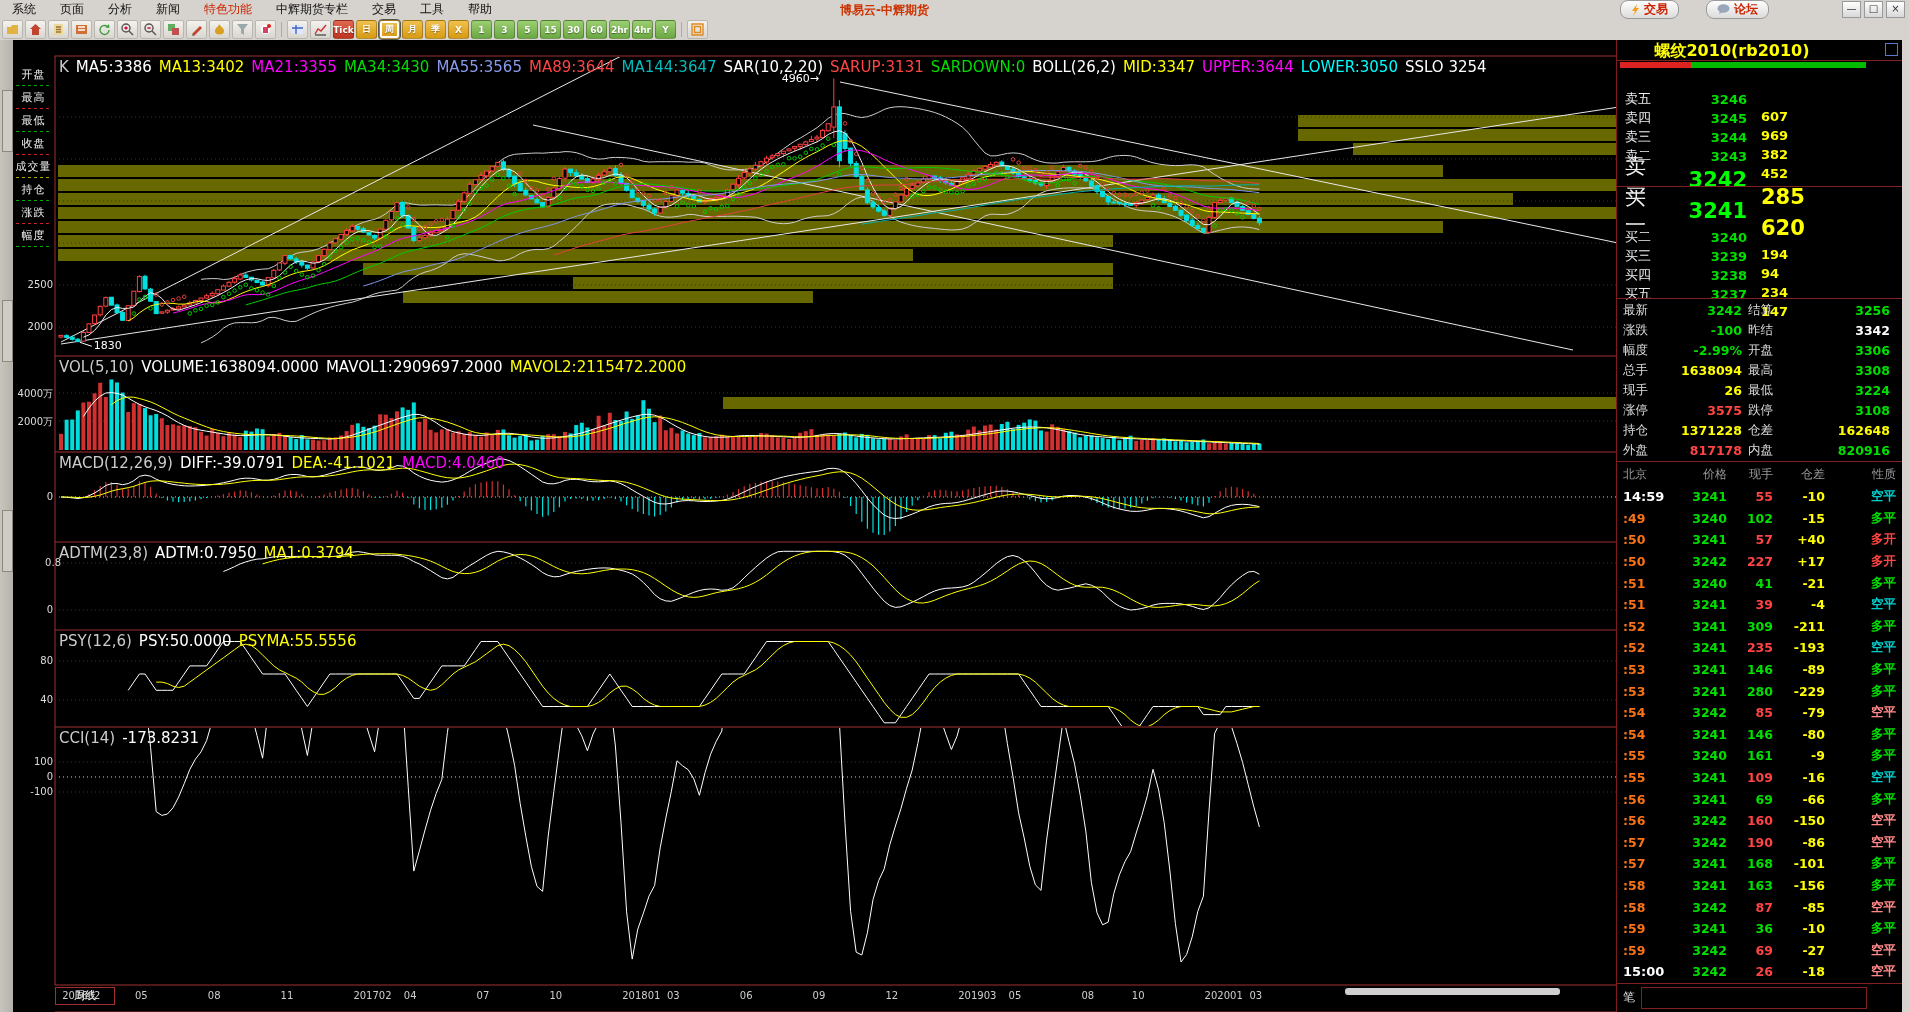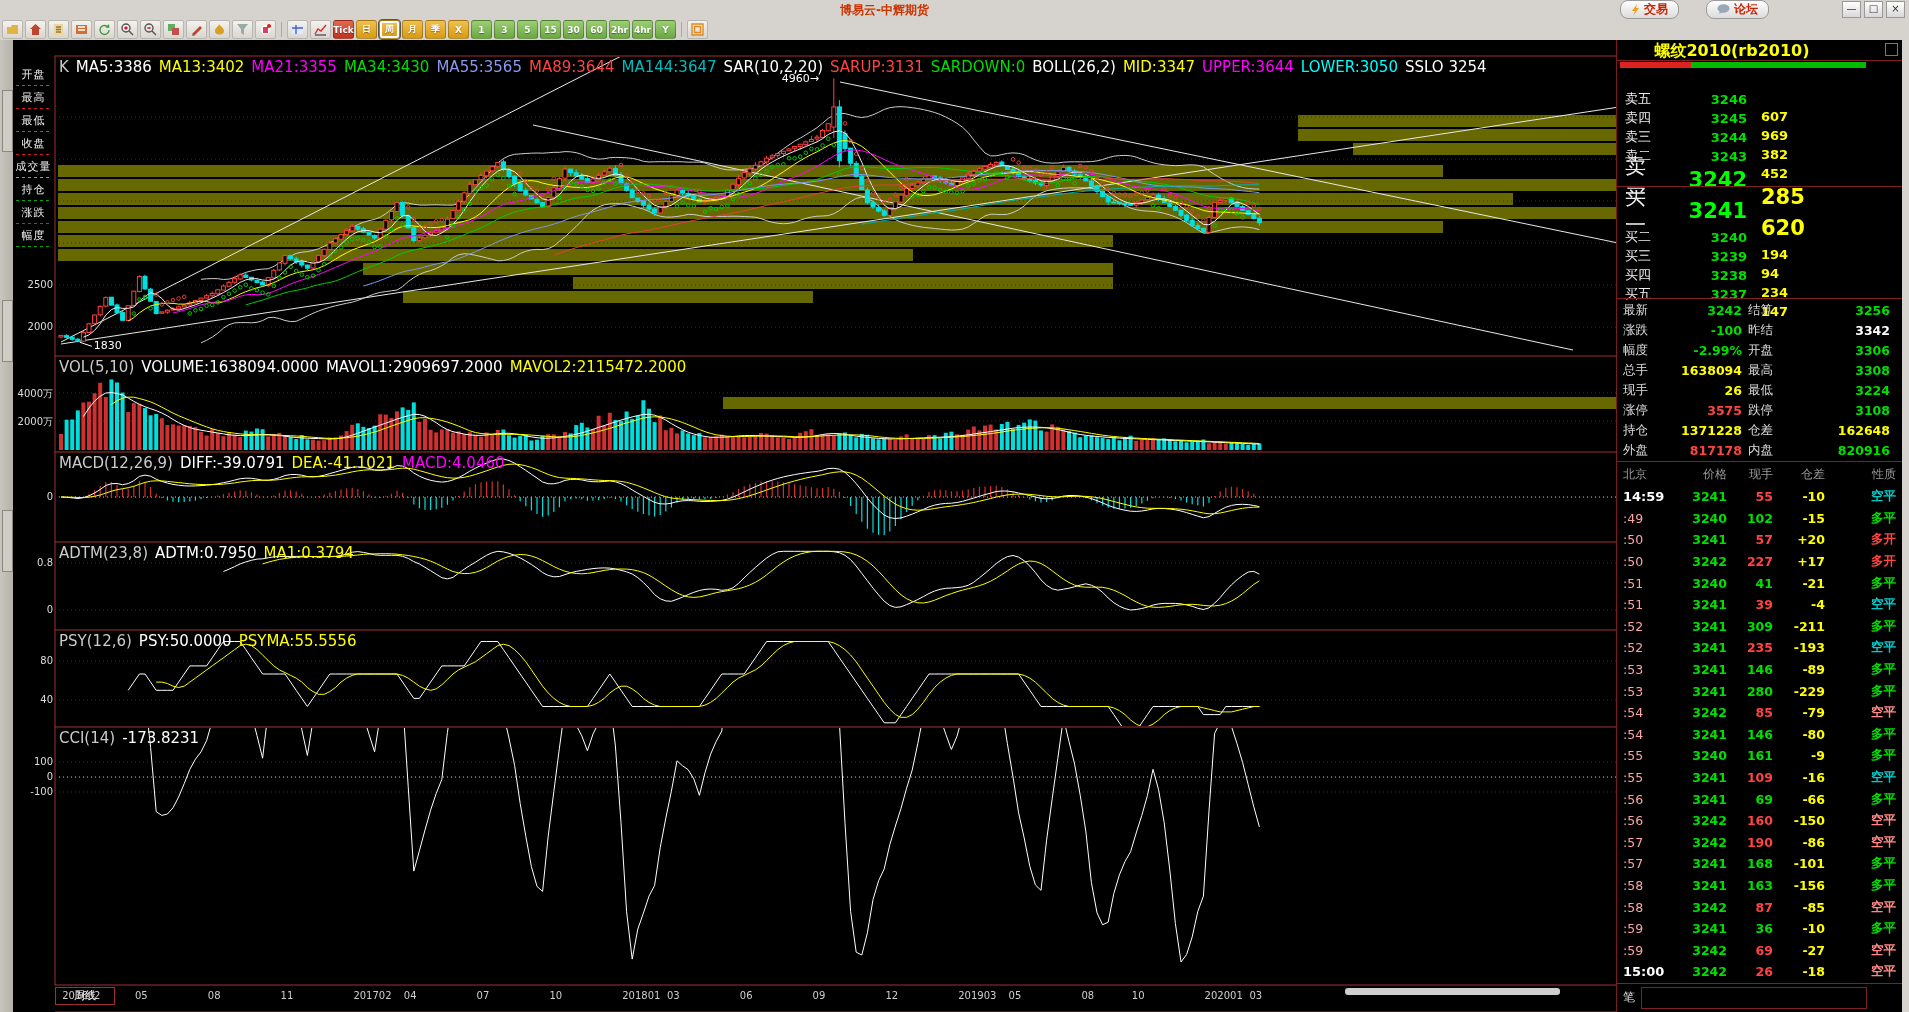--- a/index.html
+++ b/index.html
@@ -79,33 +79,36 @@
     font-size:12.5px;font-weight:bold;padding:0 6px 0 6px;}
   .irow .lbl{color:#ddd;font-weight:normal;}
   .irow .val{text-align:right;padding-right:6px;}
   .tickhdr{position:absolute;left:0;top:424px;width:100%;display:grid;
     grid-template-columns:46px 58px 46px 52px 1fr;font-size:12px;color:#999;padding:2px 6px 0 6px;box-sizing:border-box;}
   .tickhdr div{text-align:right;} .tickhdr div:first-child{text-align:left;}
   .ticks{position:absolute;left:0;top:446px;width:100%;}
   .trow{display:grid;grid-template-columns:46px 58px 46px 52px 1fr;height:21.6px;align-items:center;
     font-size:12.5px;font-weight:bold;padding:0 6px;box-sizing:border-box;}
   .trow div{text-align:right;}
-  .trow .time{text-align:left;color:#fca5a5;font-weight:normal;}
+  .trow .time{text-align:left;color:#f97316;font-weight:bold;}
   .trow .time.full{color:#fff;font-weight:bold;font-size:13px;}
   .qp-bottom{position:absolute;left:0;top:945px;width:100%;height:27px;}
   .qp-bottom .bi{position:absolute;left:6px;top:4px;color:#ddd;font-size:12px;}
   .qp-bottom .box{position:absolute;left:24px;top:2px;width:224px;height:20px;border:1px solid #802020;}
   .c-g{color:#00e000;} .c-r{color:#ff4444;} .c-y{color:#ffff00;} .c-w{color:#ffffff;}
   .c-c{color:#00cccc;} .c-p{color:#ff8888;}
 </style>
 </head>
 <body>
 
 <div id="app">
 
+  <div class="menubar">
+    <span id="menu-items"><span class="mi">系统</span><span class="mi">页面</span><span class="mi">分析</span><span class="mi">新闻</span><span class="mi accent">特色功能</span><span class="mi">中辉期货专栏</span><span class="mi">交易</span><span class="mi">工具</span><span class="mi">帮助</span></span>
+  </div>
   <div class="app-title">博易云-中辉期货</div>
   <div class="tr-btn" style="right:230px;">
     <svg width="9" height="12">
         <path d="M6 0 L1 7 L4 7 L2 12 L8 4 L5 4 Z" fill="#f0a020"></path>
       </svg>
     <span>交易</span>
   </div>
   <div class="tr-btn" style="right:140px;">
     <svg width="13" height="11">
         <ellipse cx="6.5" cy="4.5" rx="6" ry="4.2" fill="#9aa7b8"></ellipse>
@@ -1425,21 +1428,21 @@
         <div class="ohlc-sep" style="background: repeating-linear-gradient(90deg, rgb(204, 34, 34) 0px, rgb(204, 34, 34) 3px, transparent 3px, transparent 6px);"></div>
         <div class="ohlc-item">幅度</div>
         <div class="ohlc-sep" style="background: repeating-linear-gradient(90deg, rgb(0, 170, 0) 0px, rgb(0, 170, 0) 3px, transparent 3px, transparent 6px);"></div>
       </div>
     <div id="ylabels">
         <div class="ylab" style="top: 239px;">2500</div>
         <div class="ylab" style="top: 281px;">2000</div>
         <div class="ylab" style="top: 347px;">4000万</div>
         <div class="ylab" style="top: 375px;">2000万</div>
         <div class="ylab" style="top: 451px;">0</div>
-        <div class="ylab" style="top: 517px;">0.8</div>
+        <div class="ylab" style="top: 517px; padding-left: 8px;">0.8</div>
         <div class="ylab" style="top: 564px;">0</div>
         <div class="ylab" style="top: 615px;">80</div>
         <div class="ylab" style="top: 654px;">40</div>
         <div class="ylab" style="top: 716px;">100</div>
         <div class="ylab" style="top: 731px;">0</div>
         <div class="ylab" style="top: 746px;">-100</div>
       </div>
     <div id="indheaders">
         <div class="ind-header" style="left: 46px; top: 18px;"><span style="color: rgb(204, 204, 204);">K</span><span style="color: rgb(255, 255, 255);">MA5:3386</span><span style="color: rgb(255, 255, 0);">MA13:3402</span><span style="color: rgb(255, 0, 255);">MA21:3355</span><span style="color: rgb(0, 221, 0);">MA34:3430</span><span style="color: rgb(136, 153, 238);">MA55:3565</span><span style="color: rgb(255, 68, 68);">MA89:3644</span><span style="color: rgb(0, 187, 187);">MA144:3647</span><span style="color: rgb(255, 255, 255);">SAR(10,2,20)</span><span style="color: rgb(255, 68, 68);">SARUP:3131</span><span style="color: rgb(0, 221, 0);">SARDOWN:0</span><span style="color: rgb(255, 255, 255);">BOLL(26,2)</span><span style="color: rgb(255, 255, 0);">MID:3347</span><span style="color: rgb(255, 0, 255);">UPPER:3644</span><span style="color: rgb(0, 255, 255);">LOWER:3050</span><span style="color: rgb(255, 255, 255);">SSLO 3254</span></div>
         <div class="ind-header" style="left: 46px; top: 318px;"><span style="color: rgb(204, 204, 204);">VOL(5,10)</span><span style="color: rgb(255, 255, 255);">VOLUME:1638094.0000</span><span style="color: rgb(255, 255, 255);">MAVOL1:2909697.2000</span><span style="color: rgb(255, 255, 0);">MAVOL2:2115472.2000</span></div>
@@ -1597,21 +1600,21 @@
           <div class="time">:49</div>
           <div class="c-g">3240</div>
           <div class="c-g">102</div>
           <div class="c-y">-15</div>
           <div class="c-g">多平</div>
         </div>
         <div class="trow">
           <div class="time">:50</div>
           <div class="c-g">3241</div>
           <div class="c-r">57</div>
-          <div class="c-y">+20</div>
+          <div class="c-y">+40</div>
           <div class="c-r">多开</div>
         </div>
         <div class="trow">
           <div class="time">:50</div>
           <div class="c-g">3242</div>
           <div class="c-r">227</div>
           <div class="c-y">+17</div>
           <div class="c-r">多开</div>
         </div>
         <div class="trow">

